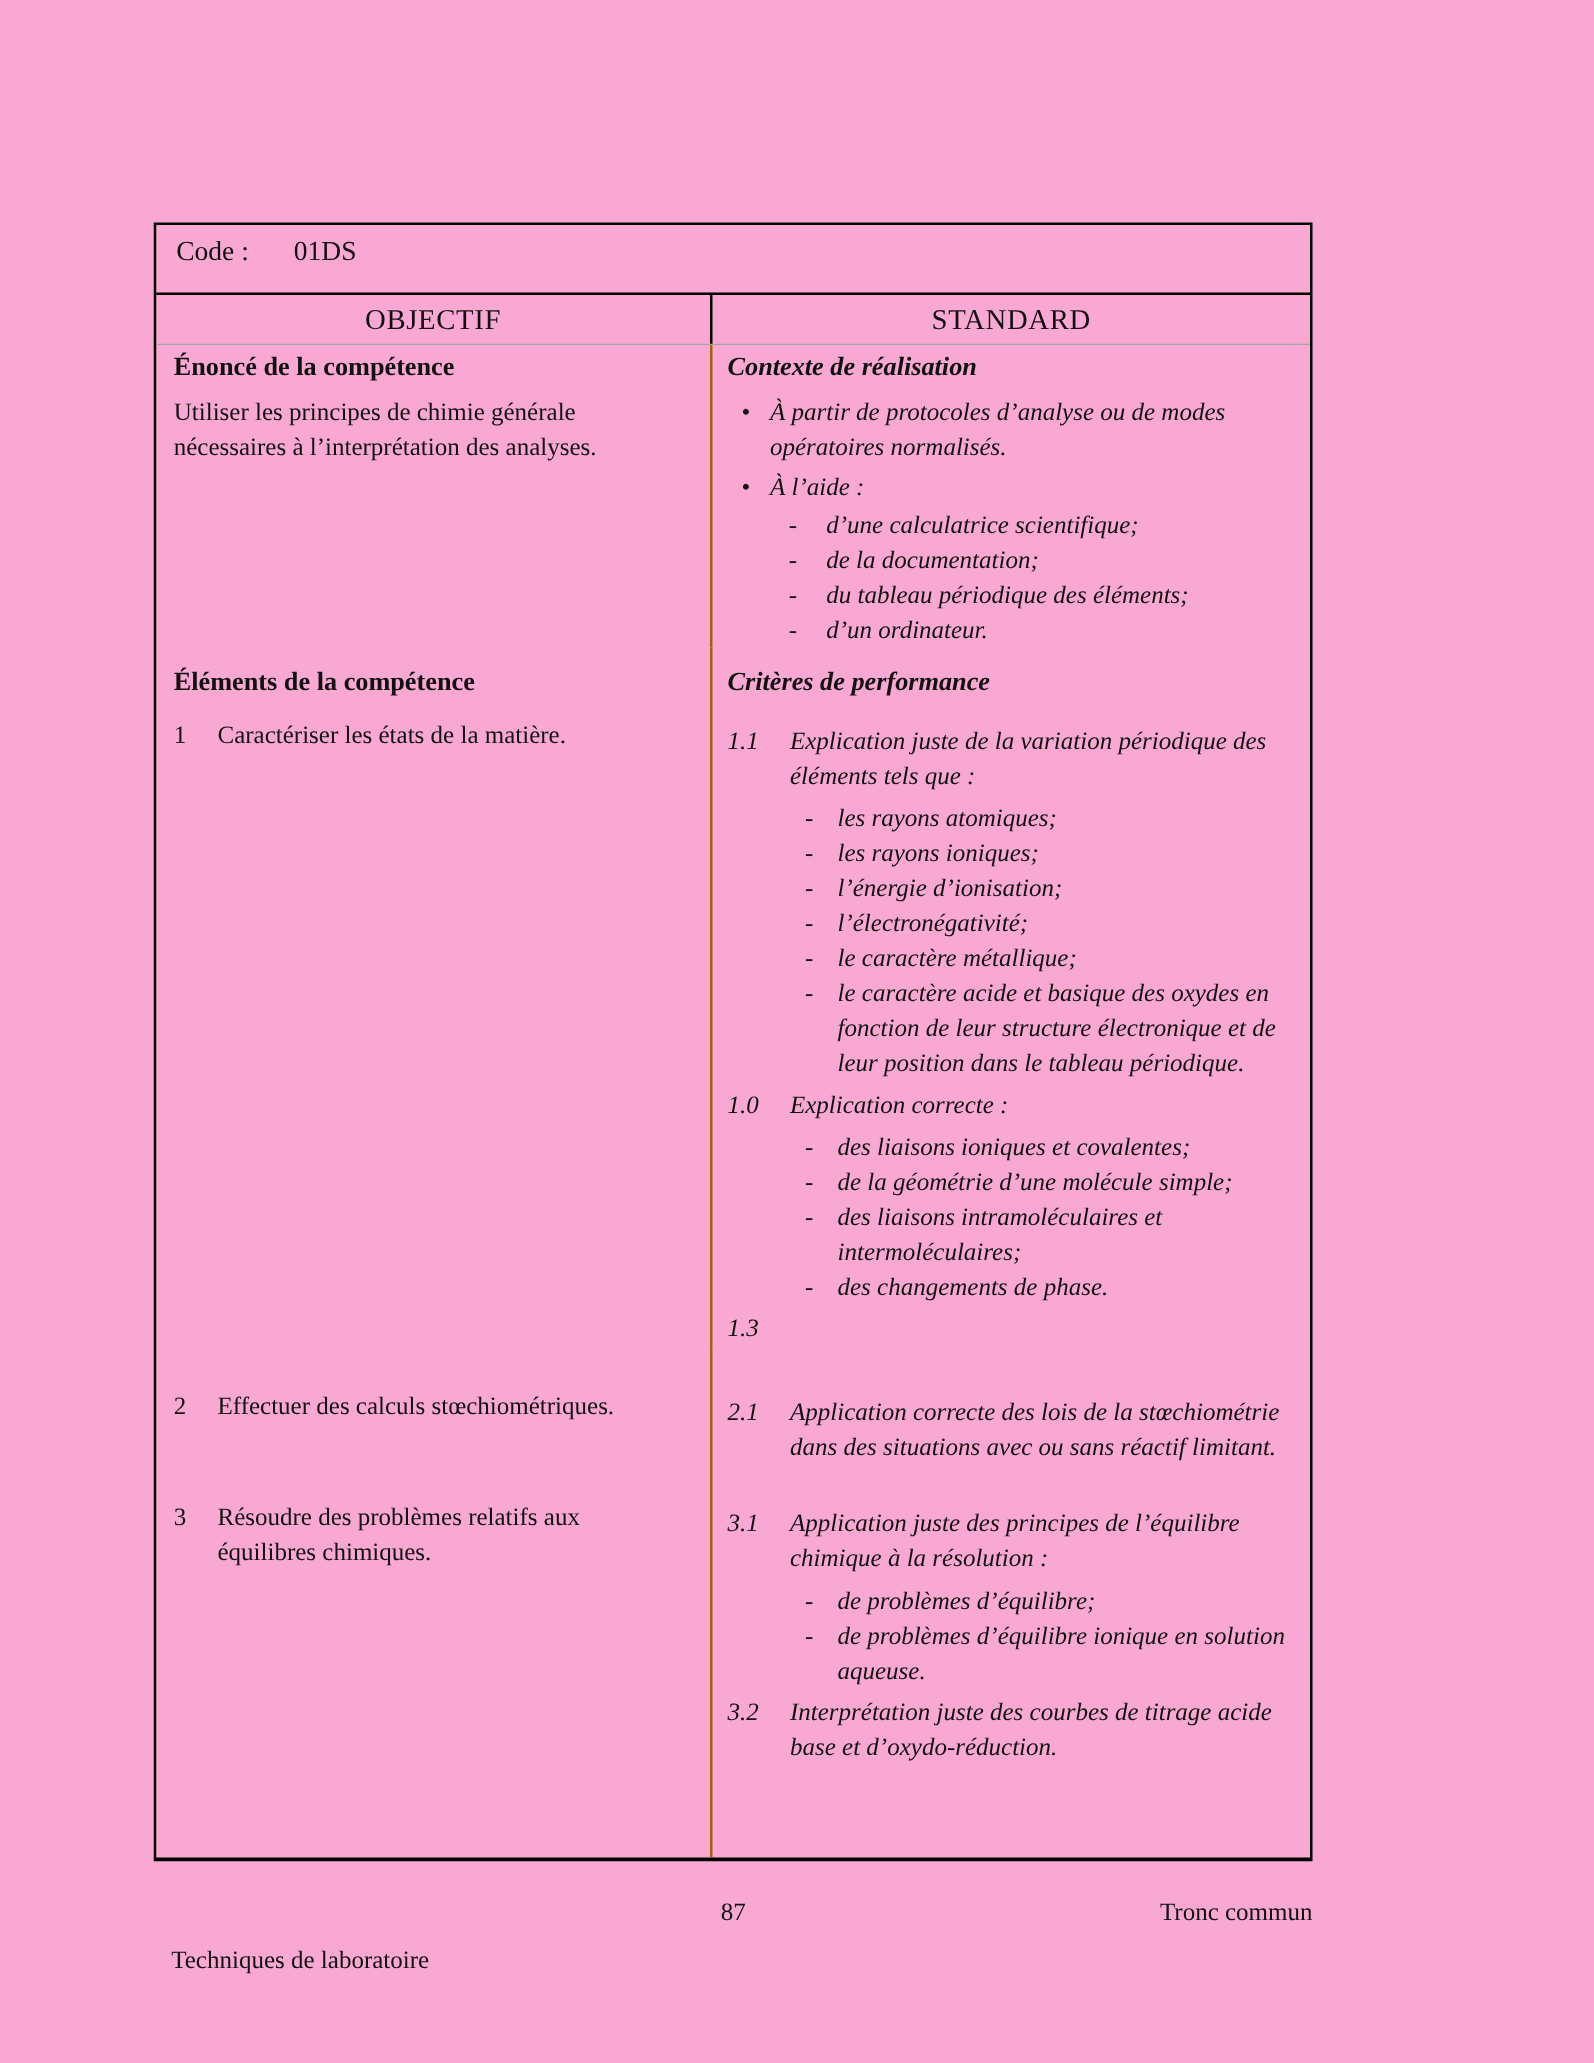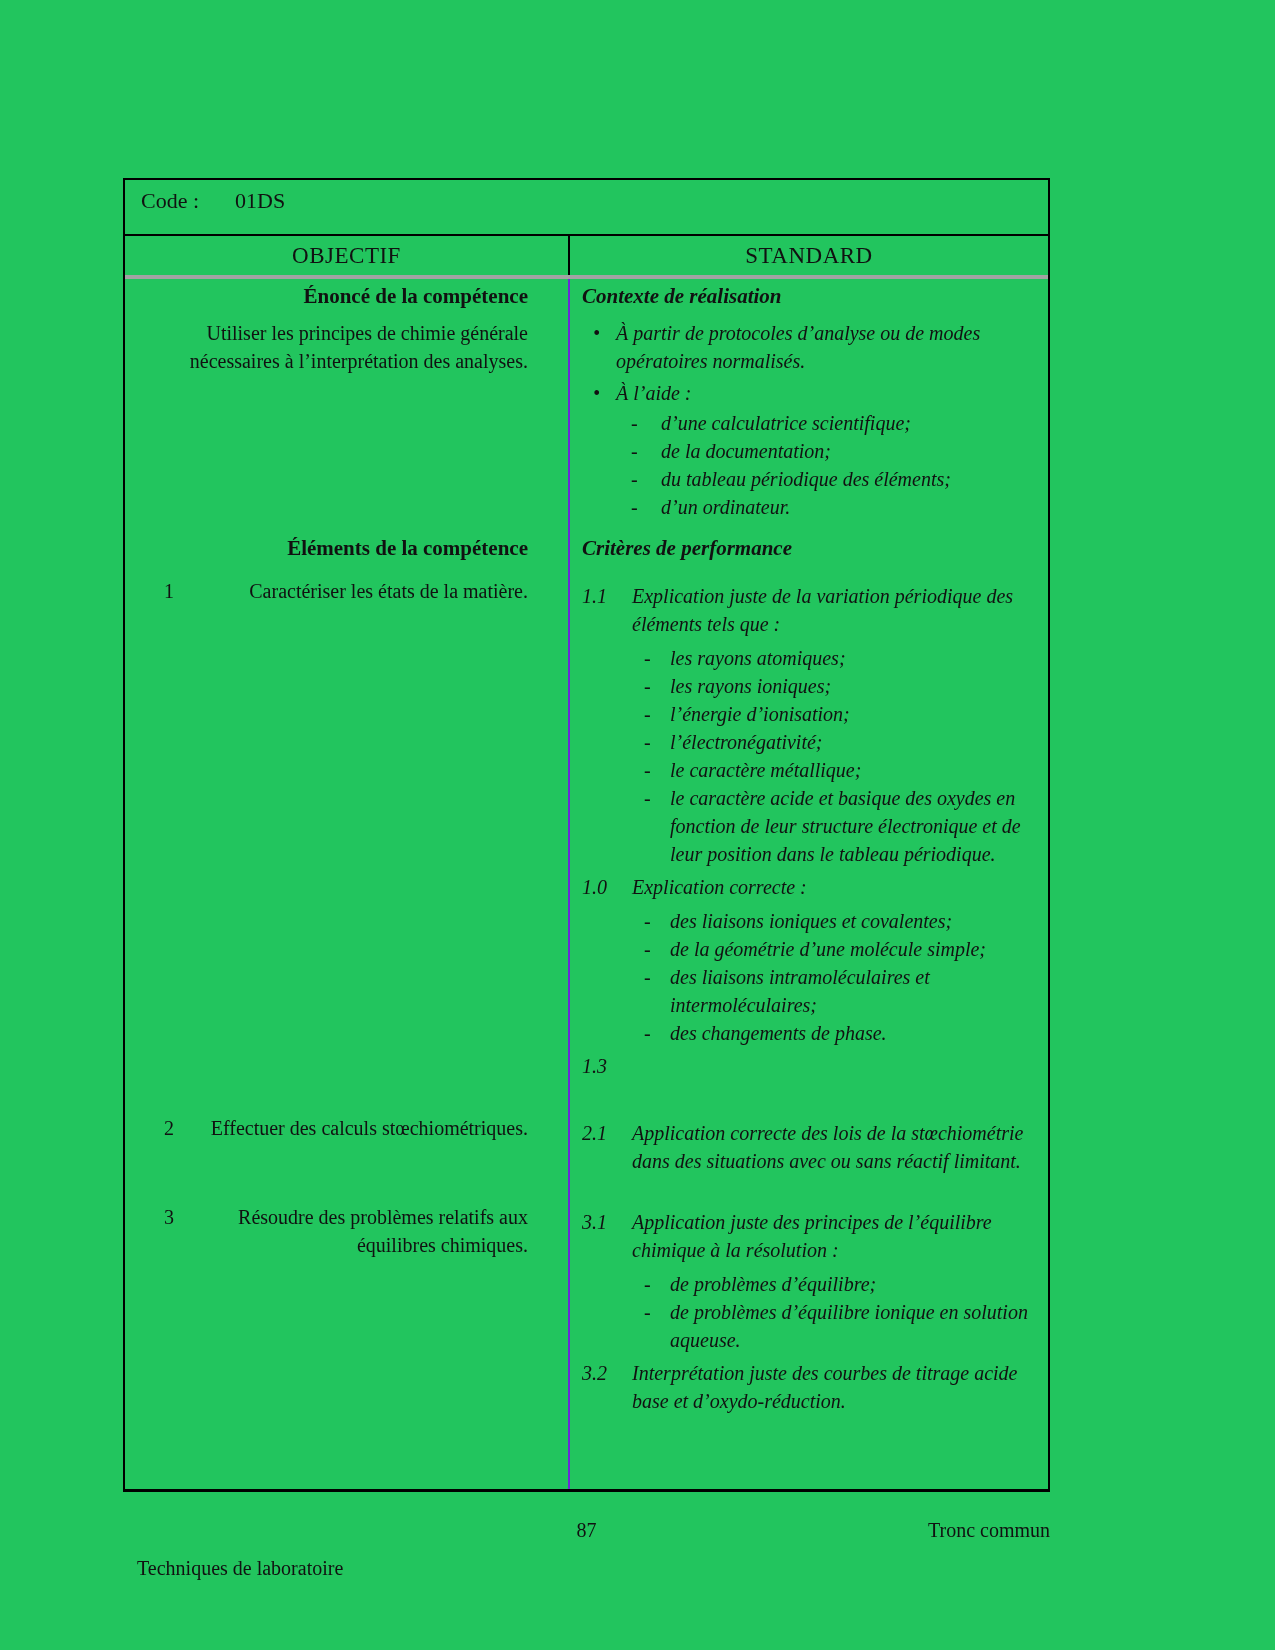--- a/index.html
+++ b/index.html
@@ -1,20 +1,20 @@
 <!DOCTYPE html>
 <html lang="fr"><head>
 <meta charset="utf-8">
 <style>
   html, body { margin: 0; padding: 0; background: #ffffff; }
   .sheet {
     position: relative;
     width: 1275px;
     height: 1650px;
-    background: #22c55e;
+    background: #f9a8d4;
     color: #111;
     font-family: "Liberation Serif", "DejaVu Serif", serif;
     font-size: 20px;
     line-height: 28px;
   }
   .doc-table {
     position: absolute;
     left: 123px;
     top: 178px;
     width: 923px;
@@ -27,43 +27,42 @@
     border-bottom: 2px solid #000;
     padding: 7px 0 0 16px;
     font-size: 22px;
     box-sizing: border-box;
   }
   .code-row .code-value { margin-left: 36px; }
   
   .header-row {
     display: grid;
     grid-template-columns: 445px 1fr;
-    border-bottom: 4px solid #a3a3a3;
+    border-bottom: 1px solid #a3a3a3;
   }
   .header-cell {
     height: 39px;
     display: flex;
     align-items: center;
     justify-content: center;
     font-size: 23px;
     letter-spacing: 0.5px;
   }
   .header-cell.left { border-right: 2px solid #000; }
   
   .body-grid {
     display: grid;
     grid-template-columns: 445px 1fr;
     grid-template-rows: repeat(5, auto) 1fr;
     min-height: 1210px;
   }
   .lcell {
-    border-right: 2px solid #6d28d9;
+    border-right: 2px solid #a16207;
     padding: 0 40px 0 14px;
     box-sizing: border-box;
-    text-align: right;
   }
   .rcell { padding: 0 10px 0 12px; box-sizing: border-box; font-style: italic; }
   .pad-b { padding-top: 10px; }
   .pad-c { padding-top: 6px; }
   .pad-d { padding-top: 34px; }
   .pad-e { padding-top: 28px; }
   h3.hd {
     margin: 2px 0 8px 0;
     font-size: 21px;
     font-weight: bold;

